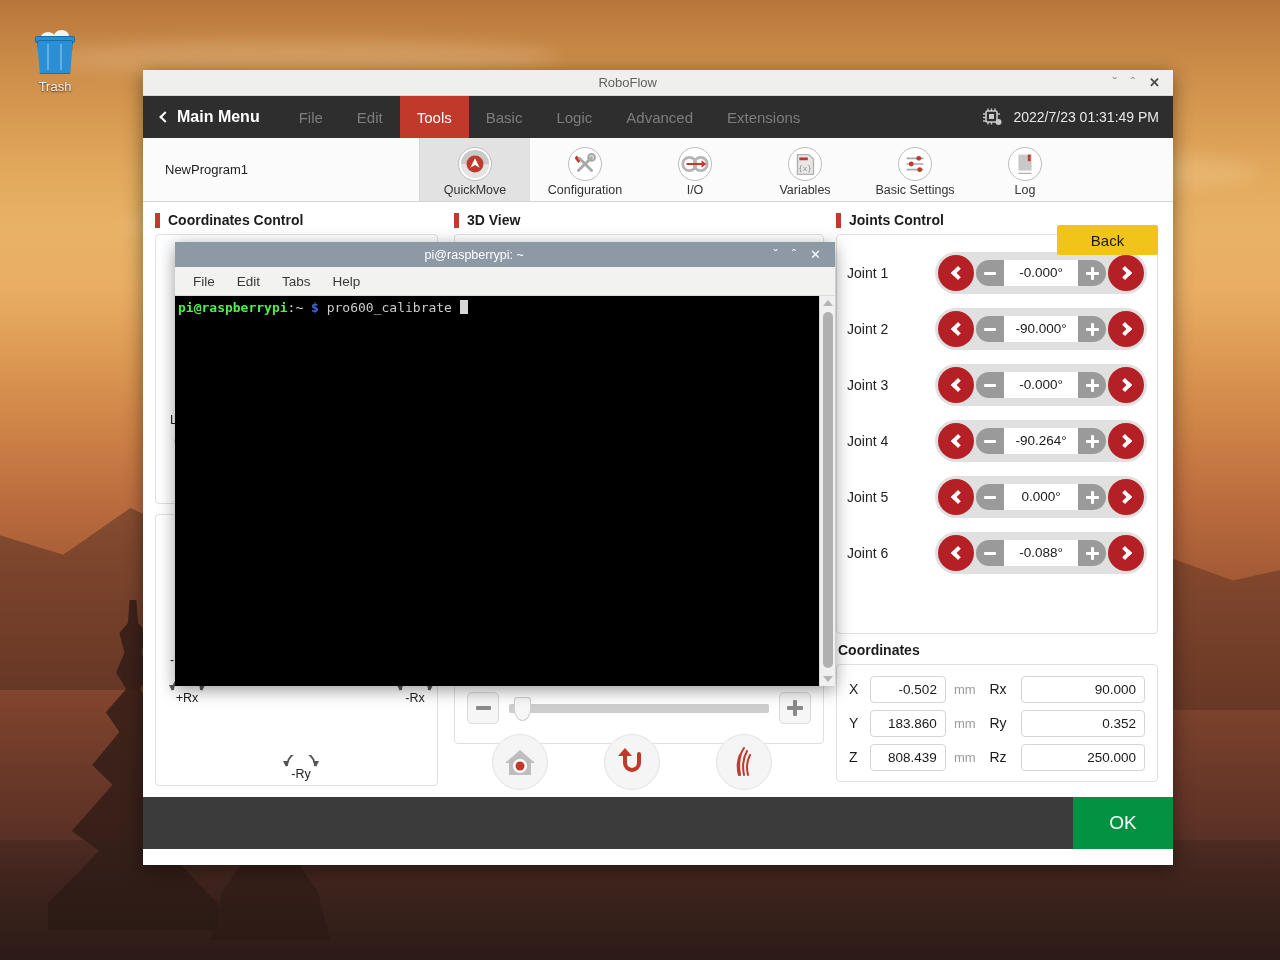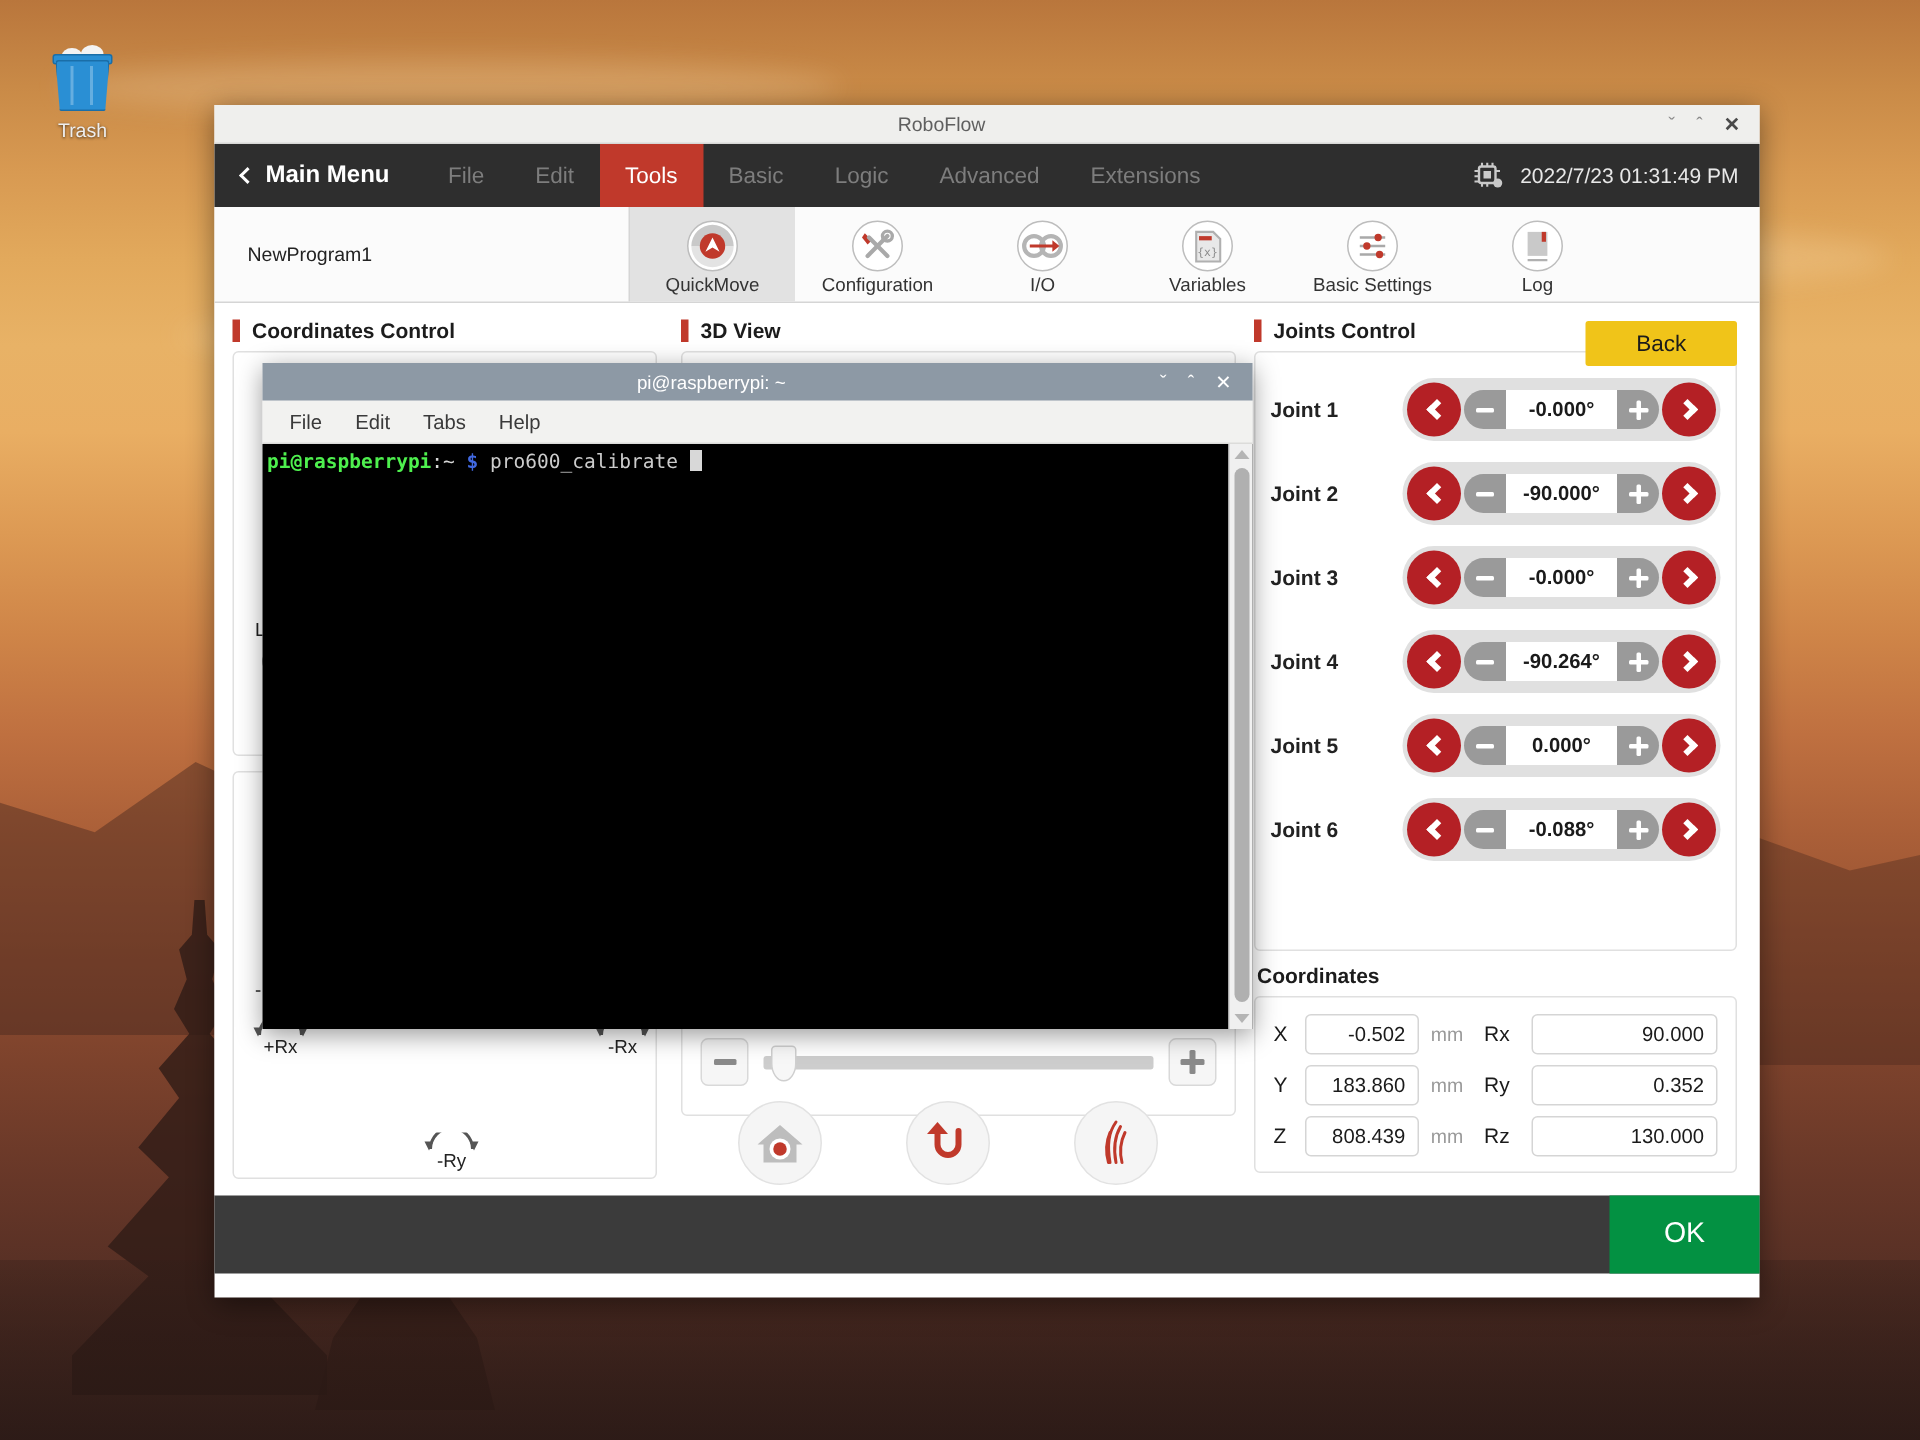--- a/index.html
+++ b/index.html
@@ -286,31 +286,31 @@
   .action-circle {
     width: 56px; height: 56px; border-radius: 50%;
     background: #f5f5f5; border: 1px solid #e2e2e2;
     margin: 0 auto 5px auto; display: flex; align-items: center; justify-content: center;
   }
   .action-label { font-size: 13px; color: #fff; }
 
   
   #col-right { width: 340px; padding: 0 12px 0 6px; position: relative; }
   #back-btn {
-    position: absolute; right: 12px; top: 12px; width: 101px; height: 30px;
+    position: absolute; right: 12px; top: 23px; width: 101px; height: 30px;
     background: #f0c419; border: none; border-radius: 2px;
     font-size: 15px; color: #1b1b1b; cursor: pointer;
     font-family: "Liberation Sans", sans-serif;
   }
   #joints-card {
     height: 400px; border: 1px solid #e0e0e0; border-radius: 4px;
     background: #fff; padding: 10px 10px 0 10px;
   }
   .joint-row {
-    display: flex; align-items: center; height: 56px; gap: 22px; font-weight: bold;
+    display: flex; align-items: center; height: 56px; gap: 22px;
   }
   .joint-name { width: 66px; font-size: 14px; color: #222; }
   .joint-ctrl {
     flex: 1; height: 42px; background: #e0e0e0; border-radius: 21px;
     display: flex; align-items: center; padding: 0 3px; gap: 0;
   }
   .round-red {
     width: 36px; height: 36px; border-radius: 50%; background: #b42025;
     display: flex; align-items: center; justify-content: center; cursor: pointer;
     flex: none;
@@ -829,21 +829,21 @@
             <span class="coord-input">183.860</span>
             <span class="coord-unit">mm</span>
             <span class="coord-key2">Ry</span>
             <span class="coord-input2">0.352</span>
           </div>
           <div class="coord-row">
             <span class="coord-key">Z</span>
             <span class="coord-input">808.439</span>
             <span class="coord-unit">mm</span>
             <span class="coord-key2">Rz</span>
-            <span class="coord-input2">130.000</span>
+            <span class="coord-input2">250.000</span>
           </div>
         </div>
       </div>
     </div>
 
     <div id="rf-footer">
       <button id="ok-btn">OK</button>
     </div>
   </div>
 

